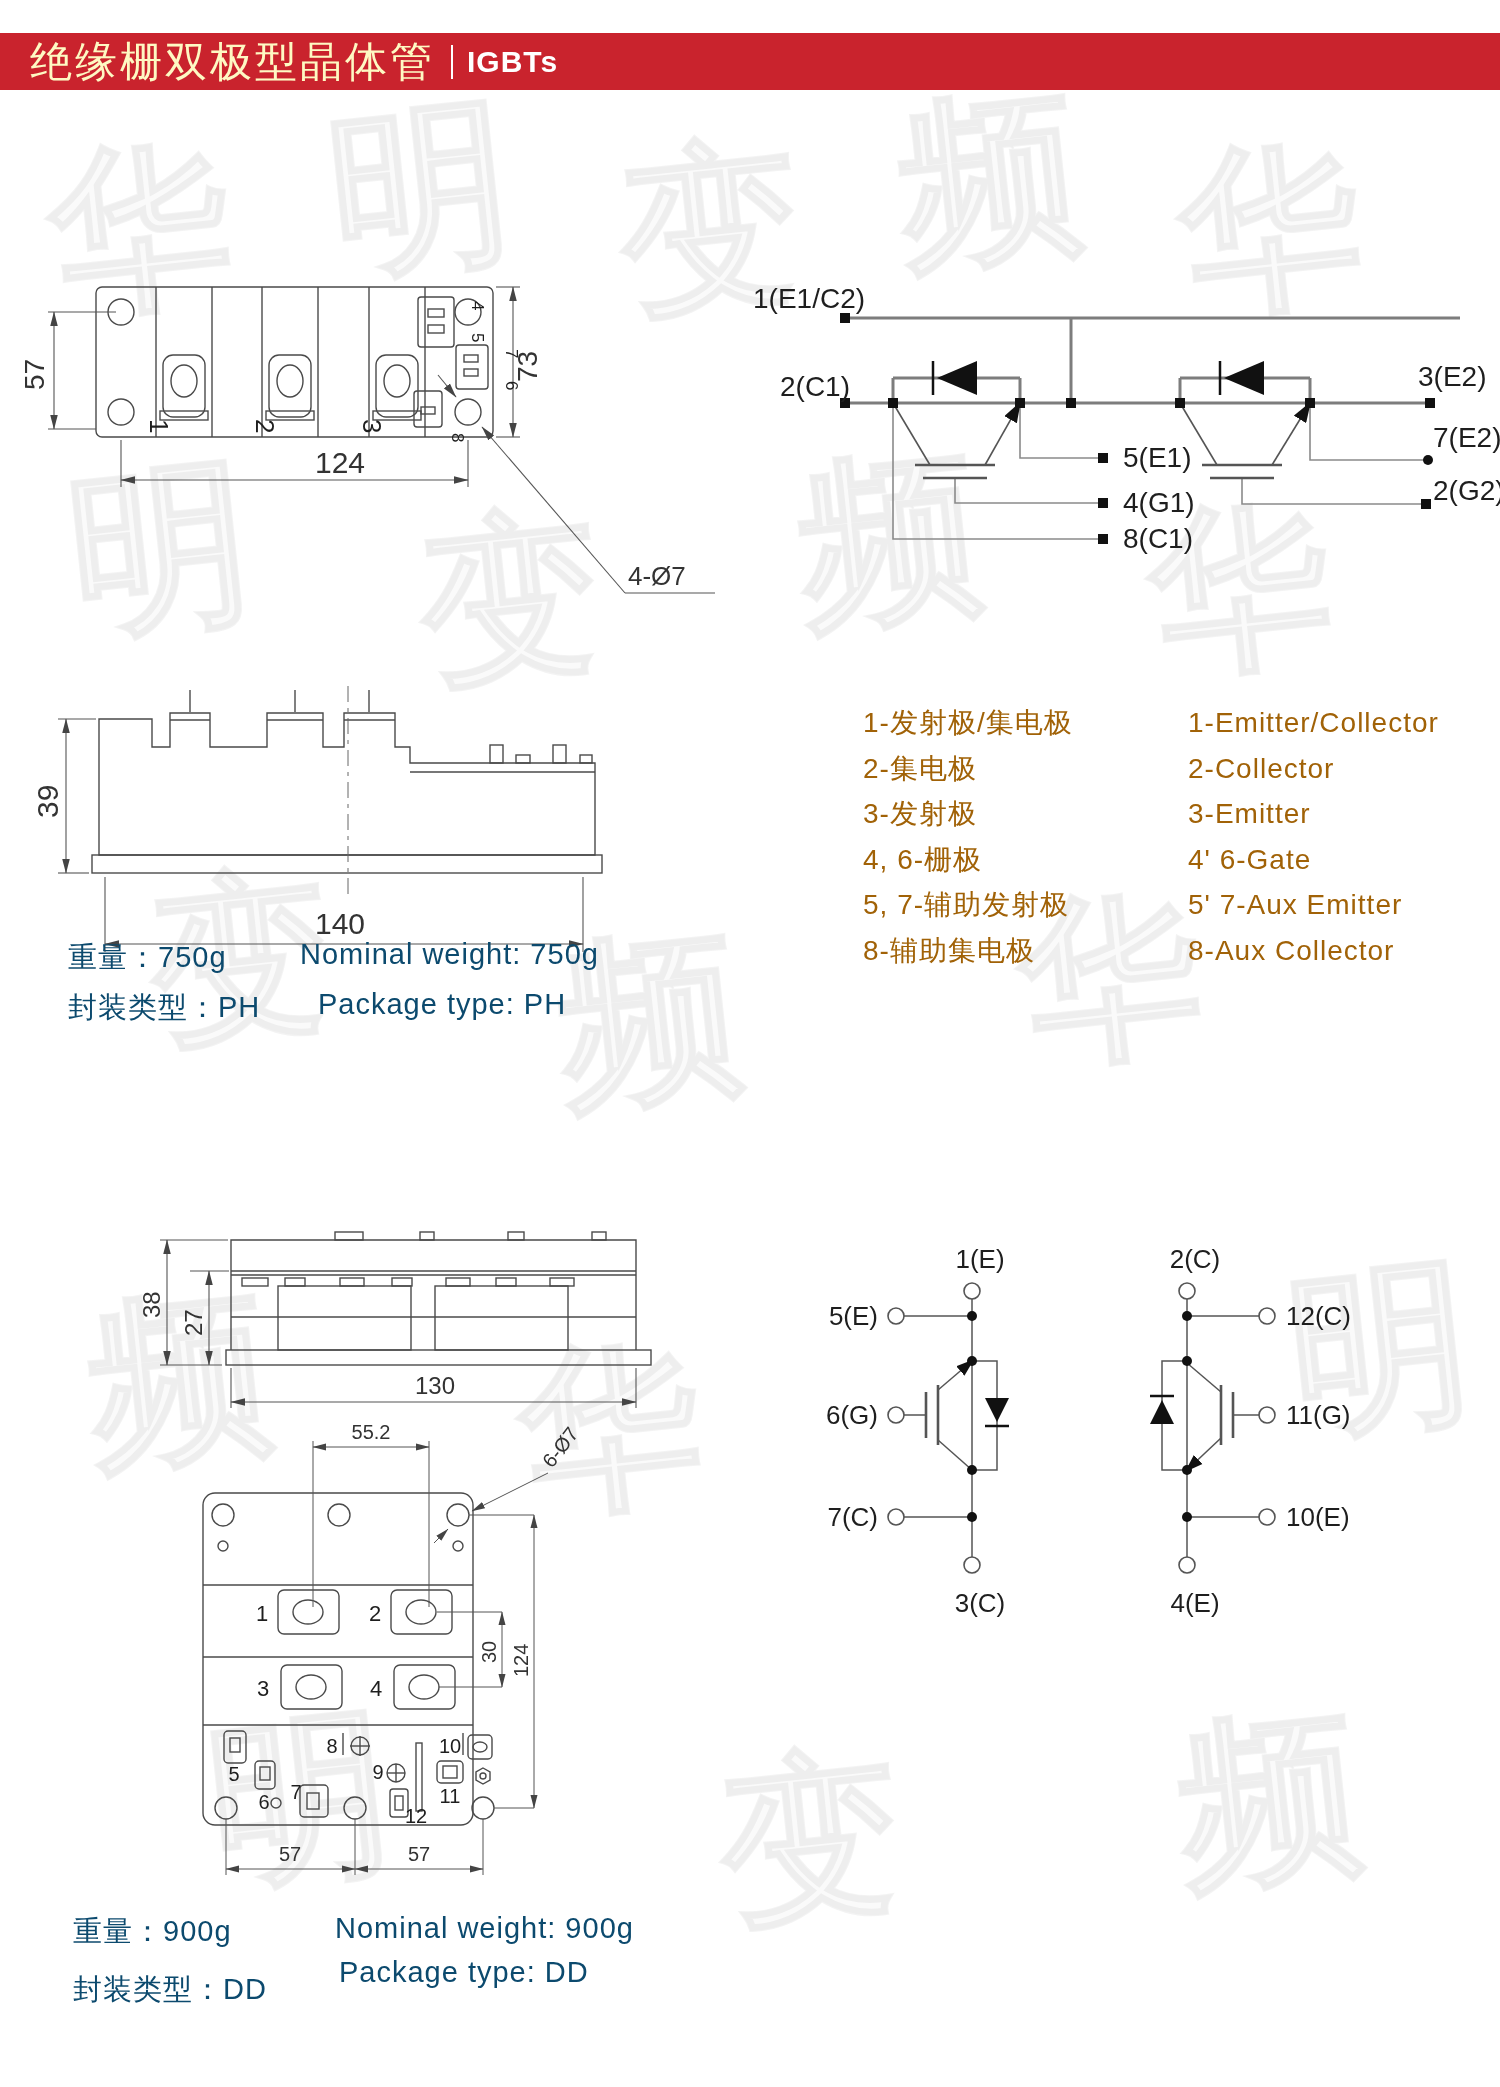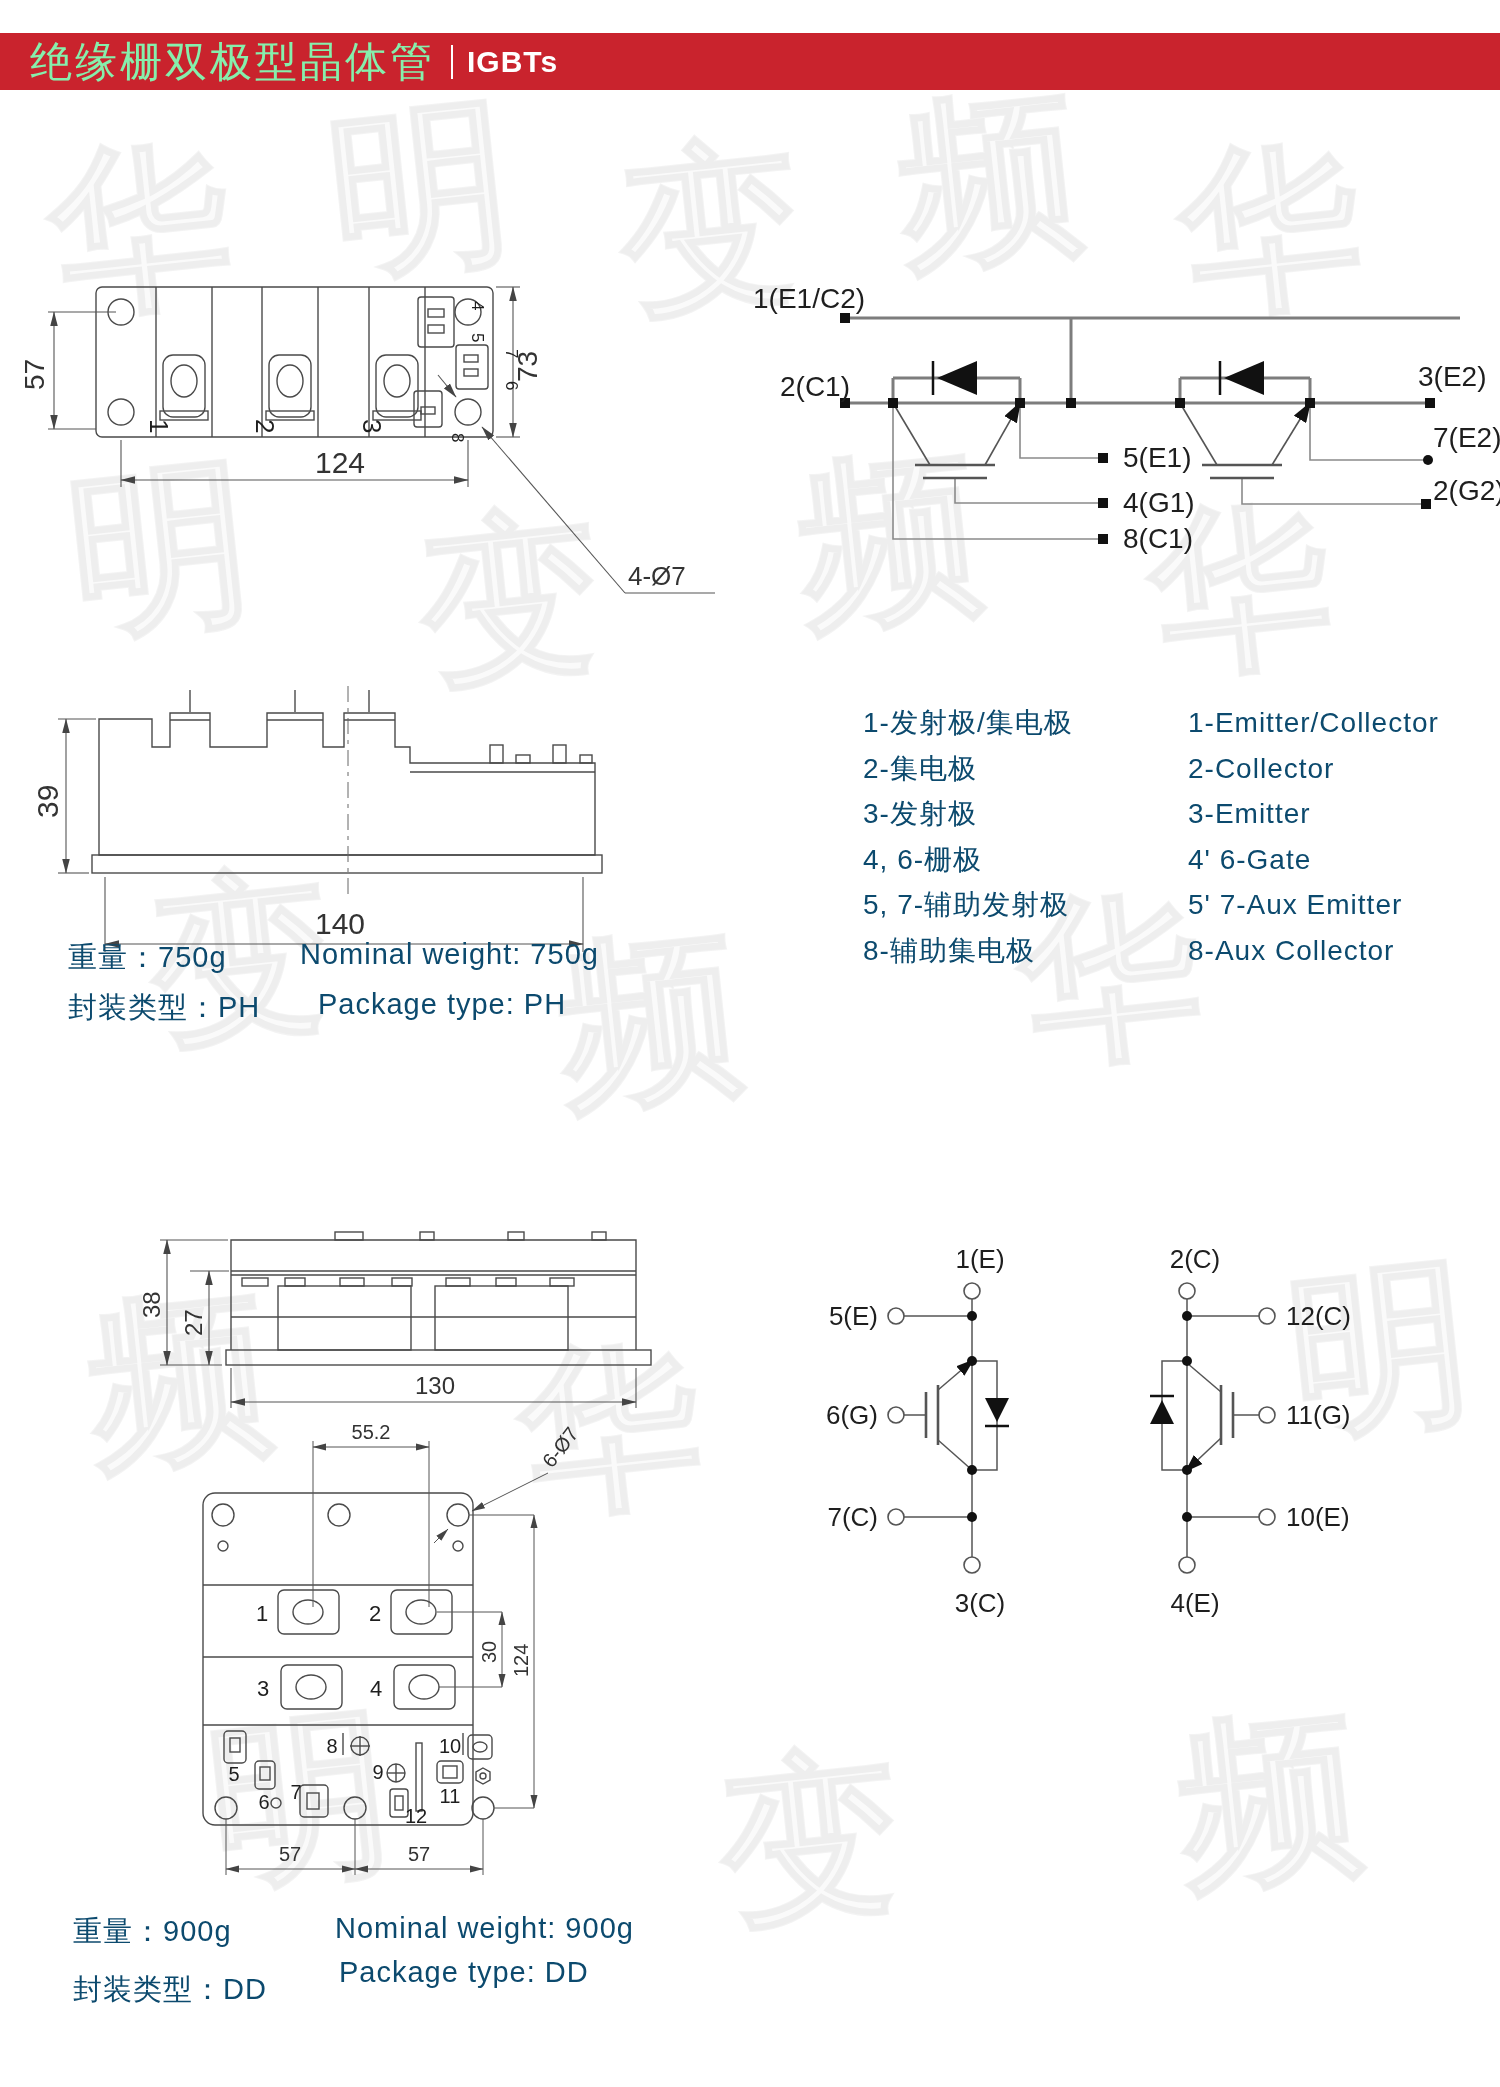--- a/index.html
+++ b/index.html
@@ -5,25 +5,25 @@
   html,body{margin:0;padding:0;background:#fff;}
   #page{position:relative;width:1500px;height:2087px;background:#ffffff;
         font-family:"Liberation Sans",sans-serif;overflow:hidden;}
   .abs{position:absolute;}
   svg{overflow:visible;display:block;}
   svg text{font-family:"Liberation Sans",sans-serif;fill:#1e1e1e;}
   .dimtxt{fill:#333;}
   
   #hdr{position:absolute;left:0;top:33px;width:1500px;height:57px;background:#c9232d;
        display:flex;align-items:center;}
-  #hdr .cn{color:#86efac;font-size:42px;letter-spacing:3px;margin-left:30px;font-weight:500;}
+  #hdr .cn{color:#fef9c3;font-size:42px;letter-spacing:3px;margin-left:30px;font-weight:500;}
   #hdr .divider{display:inline-block;width:2px;height:34px;background:#fff;margin:0 14px 0 16px;}
   #hdr .en{color:#fff;font-size:30px;font-weight:600;letter-spacing:1px;}
   
-  .pinlist div{font-size:28px;color:#0c4a6e;letter-spacing:1px;}
+  .pinlist div{font-size:28px;color:#a16207;letter-spacing:1px;}
   .pl-ph div{height:45.5px;line-height:45.5px;}
   .pl-dd div{height:52px;line-height:52px;font-size:29px;}
   
   .wline{position:absolute;font-size:29px;color:#0c4a6e;letter-spacing:1px;}
   
   .wm{position:absolute;font-size:180px;font-weight:700;color:rgba(120,120,120,0.04);
       -webkit-text-stroke:2px rgba(90,90,90,0.07);pointer-events:none;
       transform:rotate(-6deg);font-family:"DejaVu Sans",sans-serif;user-select:none;}
 </style>
 </head>

